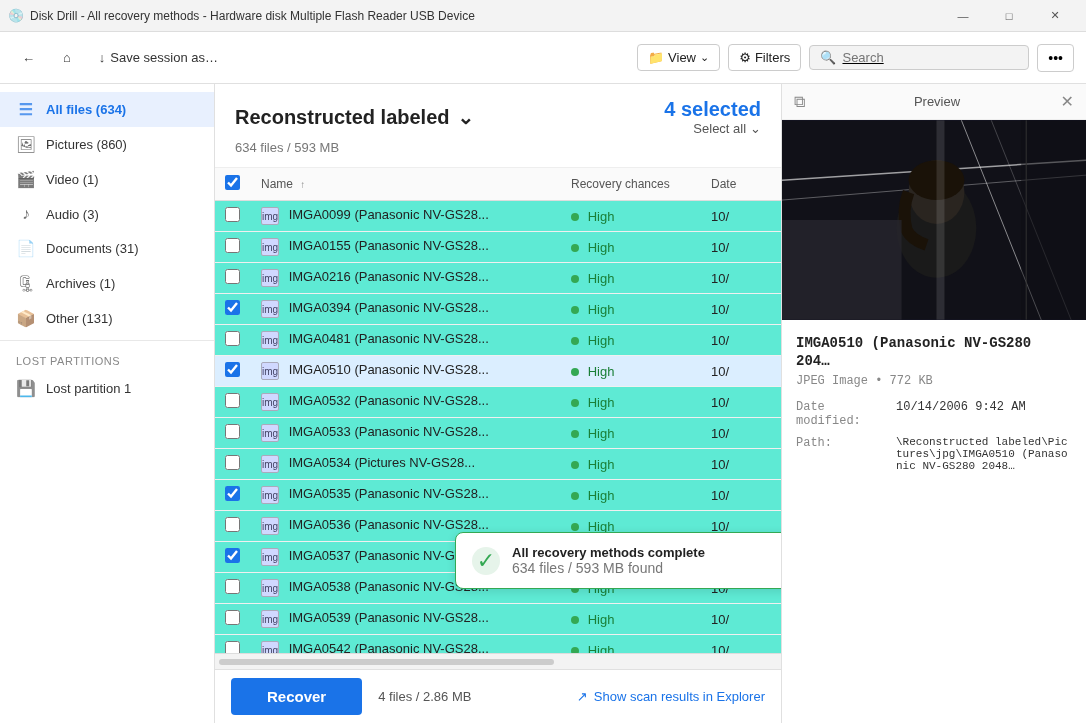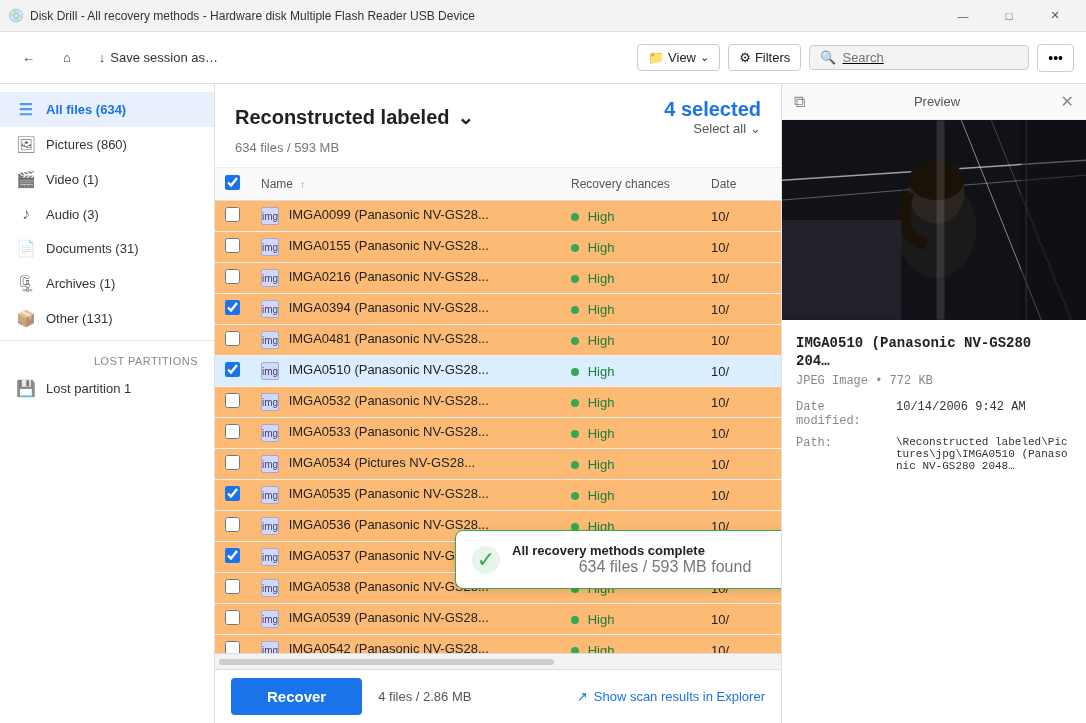--- a/index.html
+++ b/index.html
@@ -23,36 +23,36 @@
     .toolbar-more { padding: 5px 10px; border: 1px solid #ccc; border-radius: 4px; cursor: pointer; font-size: 14px; background: transparent; }
 
     
     .main { display: flex; height: calc(723px - 32px - 52px); }
 
     
     .sidebar { width: 215px; background: #fff; border-right: 1px solid #e0e0e0; overflow-y: auto; padding: 8px 0; }
     .sidebar-item { display: flex; align-items: center; gap: 10px; padding: 8px 16px; cursor: pointer; font-size: 13px; color: #333; }
     .sidebar-item.active { background: #e8f0fe; color: #1a73e8; font-weight: 600; }
     .sidebar-item .icon { font-size: 16px; opacity: 0.7; width: 20px; text-align: center; }
-    .sidebar-section-title { padding: 10px 16px 4px; font-size: 11px; color: #888; text-transform: uppercase; letter-spacing: 0.5px; text-align: right; }
+    .sidebar-section-title { padding: 10px 16px 4px; font-size: 11px; color: #888; text-transform: uppercase; letter-spacing: 0.5px; }
     .sidebar-divider { height: 1px; background: #e8e8e8; margin: 4px 0; }
 
     
     .content { flex: 1; display: flex; flex-direction: column; overflow: hidden; }
 
     
     .content-header { padding: 14px 20px 4px; background: #fff; border-bottom: 1px solid #eee; }
     .content-title-row { display: flex; align-items: center; justify-content: space-between; margin-bottom: 4px; }
     .content-title { font-size: 20px; font-weight: 600; color: #222; display: flex; align-items: center; gap: 8px; }
     .content-selected { font-size: 20px; font-weight: 600; color: #1a73e8; }
     .select-all-row { display: flex; align-items: center; gap: 4px; font-size: 13px; color: #555; cursor: pointer; }
     .content-subtitle { font-size: 13px; color: #777; margin-bottom: 8px; }
 
     
-    .table-container { flex: 1; overflow-y: auto; overflow-x: hidden; background: #fdba74; position: relative; }
+    .table-container { flex: 1; overflow-y: auto; overflow-x: hidden; background: #5eead4; position: relative; }
     .table { width: 100%; border-collapse: collapse; }
     .table th { position: sticky; top: 0; background: #fafafa; border-bottom: 1px solid #ddd; padding: 7px 10px; text-align: left; font-size: 12px; color: #555; font-weight: 500; white-space: nowrap; z-index: 2; }
     .table td { padding: 6px 10px; border-bottom: 1px solid #f0f0f0; font-size: 13px; vertical-align: middle; }
     .table tr.selected td { background: #cce5ff; }
     .table tr.selected td { background: #dbeeff; }
     .check-col { width: 36px; }
     .name-col { min-width: 260px; }
     .recovery-col { width: 140px; }
     .date-col { width: 80px; }
     .dot-high { display: inline-block; width: 8px; height: 8px; border-radius: 50%; background: #34a853; margin-right: 5px; vertical-align: middle; }
@@ -75,21 +75,21 @@
     .preview-detail-row { display: flex; margin-bottom: 8px; font-size: 12px; }
     .preview-detail-label { color: #888; width: 100px; flex-shrink: 0; }
     .preview-detail-value { color: #333; }
     .preview-detail-path { color: #333; word-break: break-all; font-size: 11px; }
 
     
     .notification { position: absolute; bottom: 64px; left: 240px; background: #fff; border: 1.5px solid #34a853; border-radius: 8px; padding: 12px 16px; display: flex; align-items: center; gap: 12px; box-shadow: 0 2px 10px rgba(0,0,0,0.12); z-index: 10; min-width: 380px; }
     .notif-icon { color: #34a853; font-size: 22px; }
     .notif-text { flex: 1; }
     .notif-title { font-size: 13px; font-weight: 600; color: #222; }
-    .notif-sub { font-size: 16px; color: #777; text-align: center; }
+    .notif-sub { font-size: 14px; color: #777; }
 
     
     .bottom-bar { height: 54px; background: #fff; border-top: 1px solid #e0e0e0; display: flex; align-items: center; padding: 0 16px; gap: 16px; }
     .recover-btn { background: #1a73e8; color: #fff; border: none; border-radius: 4px; padding: 10px 36px; font-size: 15px; font-weight: 600; cursor: pointer; }
     .bottom-fileinfo { font-size: 13px; color: #555; flex: 1; }
     .show-explorer-link { display: flex; align-items: center; gap: 6px; font-size: 13px; color: #1a73e8; cursor: pointer; text-decoration: none; }
 
     
     .table-container::-webkit-scrollbar { width: 8px; }
     .table-container::-webkit-scrollbar-track { background: #f3f3f3; }

